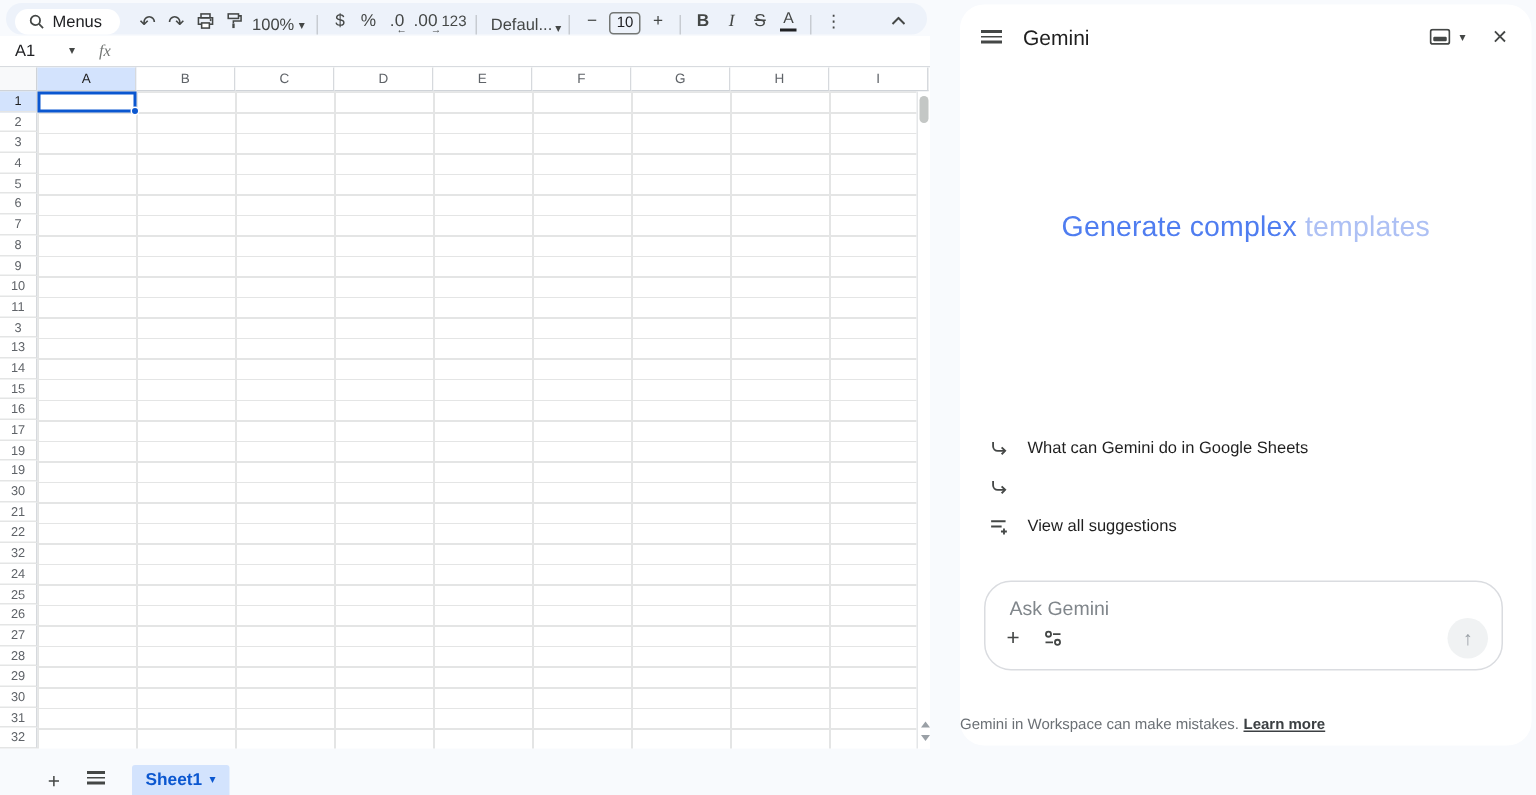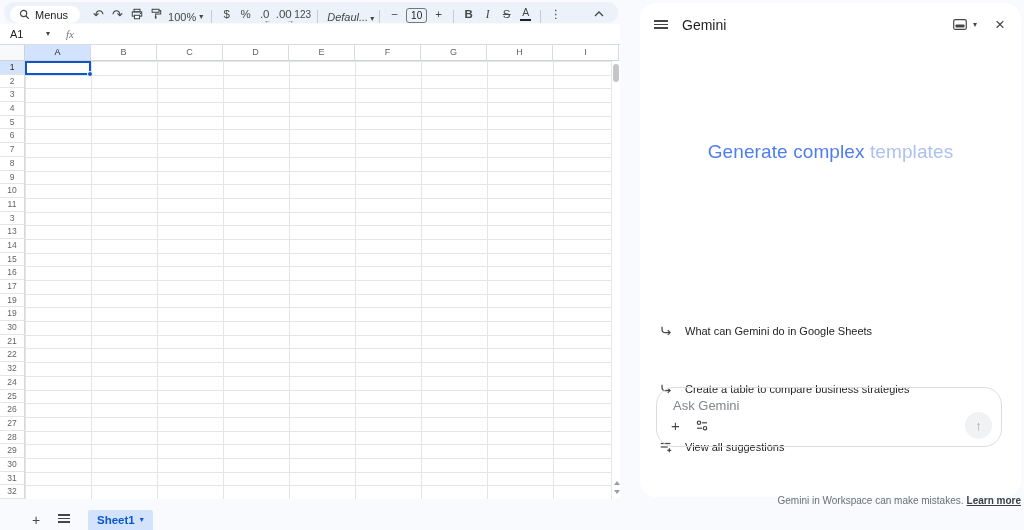--- a/index.html
+++ b/index.html
@@ -14,21 +14,21 @@
     gap:5px; padding:0 12px 0 9px; font-size:11px; color:#202124; margin-right:9px; cursor:pointer; }
   .tbtn { height:18px; min-width:19px; display:flex; align-items:center; justify-content:center;
     font-size:11.5px; color:#444746; cursor:pointer; border-radius:4px; }
   .tbtn.glyph { font-size:13px; }
   .tdivider { width:1px; height:13px; background:#c7cbd1; margin:0 5px; }
   .zoom-ctl { display:flex; align-items:center; gap:3px; font-size:11px; color:#444746; margin:0 3px; cursor:pointer; }
   .caret { font-size:8px; color:#444746; line-height:1; }
   .dec-wrap { position:relative; }
   .dec-arrow { position:absolute; font-size:7px; bottom:-1px; color:#444746; }
   .dec-arrow.l { left:9px; } .dec-arrow.r { right:-1px; }
-  .font-name { font-size:11px; color:#444746; margin:0 2px 0 4px;font-style:italic; }
+  .font-name { font-size:11px; color:#444746; margin:0 2px 0 4px; }
   .size-box { width:21px; height:15px; border:1px solid #747775; border-radius:3px; font-size:10px;
     color:#202124; display:flex; align-items:center; justify-content:center; margin:0 2px; }
   .b { font-weight:bold; } .i { font-style:italic; font-family:"Liberation Serif", serif; }
   .strike { text-decoration:line-through; }
   .acolor { display:flex; flex-direction:column; align-items:center; line-height:1; }
   .acolor .bar { width:11px; height:2px; background:#202124; margin-top:1px; }
   .collapse { margin-left:auto; }
 
   
   .formula-bar { position:absolute; left:0; top:24px; width:620px; height:21px; background:#fff;
@@ -77,32 +77,32 @@
   .panel { position:absolute; left:640px; top:3px; width:381px; height:494px; background:#fff; border-radius:16px; }
   .panel-header { display:flex; align-items:center; padding:13px 16px 0 14px; }
   .panel-title { font-size:14px; font-weight:500; color:#1f1f1f; margin-left:14px; }
   .ph-right { margin-left:auto; display:flex; align-items:center; gap:6px; }
   .icon-btn { color:#444746; cursor:pointer; display:flex; align-items:center; justify-content:center; }
   .close-x { font-size:17px; color:#444746; margin-left:12px; line-height:1; }
   .hero { position:absolute; top:138px; left:0; width:100%; text-align:center; font-size:19px; font-weight:500; letter-spacing:0.1px; }
   .hero .primary { color:#4f7df0; }
   .hero .secondary { color:#adc0f4; }
   .suggestions { position:absolute; top:283px; left:0; width:100%; }
-  .suggestion { display:flex; align-items:center; gap:12px; height:26px; padding-left:19px; cursor:pointer;margin-top:32px; }
+  .suggestion { display:flex; align-items:center; gap:12px; height:26px; padding-left:19px; cursor:pointer; }
   .suggestion .txt { font-size:11px; color:#1f1f1f; }
   .ask-card { position:absolute; left:16px; top:384px; width:346px; height:60px; border:1px solid #dadce0; border-radius:18px; }
   .ask-input { position:absolute; left:16px; top:10px; width:300px; border:none; outline:none; font-size:13px;
     color:#202124; font-family:"Liberation Sans", sans-serif; background:transparent; }
   .ask-input::placeholder { color:#80868b; opacity:1; }
   .ask-controls { position:absolute; left:14px; right:9px; bottom:7px; display:flex; align-items:center; }
   .plus-glyph { font-size:15px; color:#444746; cursor:pointer; }
   .tune-btn { margin-left:15px; cursor:pointer; }
   .send-btn { margin-left:auto; width:27px; height:27px; border-radius:50%; background:#f0f2f3;
     display:flex; align-items:center; justify-content:center; color:#9aa0a6; font-size:13px; cursor:pointer; }
-  .panel-footer { position:absolute; top:492px; width:100%; text-align:right; font-size:10px; color:#6b7075; }
+  .panel-footer { position:absolute; top:475px; width:100%; text-align:left; font-size:10px; color:#6b7075; }
   .panel-footer .lm { color:#3c4043; font-weight:bold; text-decoration:underline; cursor:pointer; margin-left:3px; }
 </style>
 </head>
 <body>
 
 <div class="toolbar">
   <div class="menus-pill">
     <span>
       <svg width="11" height="11" viewBox="0 0 12 12">
           <circle cx="5" cy="5" r="3.4" fill="none" stroke="#444746" stroke-width="1.3"></circle>
@@ -280,21 +280,20 @@
           <path d="M3.5 3 V6.2 a3.6 3.6 0 0 0 3.6 3.6 H12.5" fill="none" stroke="#444746" stroke-width="1.4"></path>
           <path d="M10 7.2 L12.7 9.8 L10 12.4" fill="none" stroke="#444746" stroke-width="1.4"></path>
         </svg>
       <span class="txt">What can Gemini do in Google Sheets</span>
     </div>
     <div class="suggestion">
       <svg width="14" height="14" viewBox="0 0 16 16">
           <path d="M3.5 3 V6.2 a3.6 3.6 0 0 0 3.6 3.6 H12.5" fill="none" stroke="#444746" stroke-width="1.4"></path>
           <path d="M10 7.2 L12.7 9.8 L10 12.4" fill="none" stroke="#444746" stroke-width="1.4"></path>
         </svg>
-      <span class="txt">Create a table to compare business strategies</span>
     </div>
     <div class="suggestion">
       <svg width="14" height="14" viewBox="0 0 16 16">
           <line x1="2" y1="4" x2="13" y2="4" stroke="#444746" stroke-width="1.4"></line>
           <line x1="2" y1="8" x2="10" y2="8" stroke="#444746" stroke-width="1.4"></line>
           <line x1="11.8" y1="9.5" x2="11.8" y2="14" stroke="#444746" stroke-width="1.4"></line>
           <line x1="9.5" y1="11.8" x2="14" y2="11.8" stroke="#444746" stroke-width="1.4"></line>
         </svg>
       <span class="txt">View all suggestions</span>
     </div>

